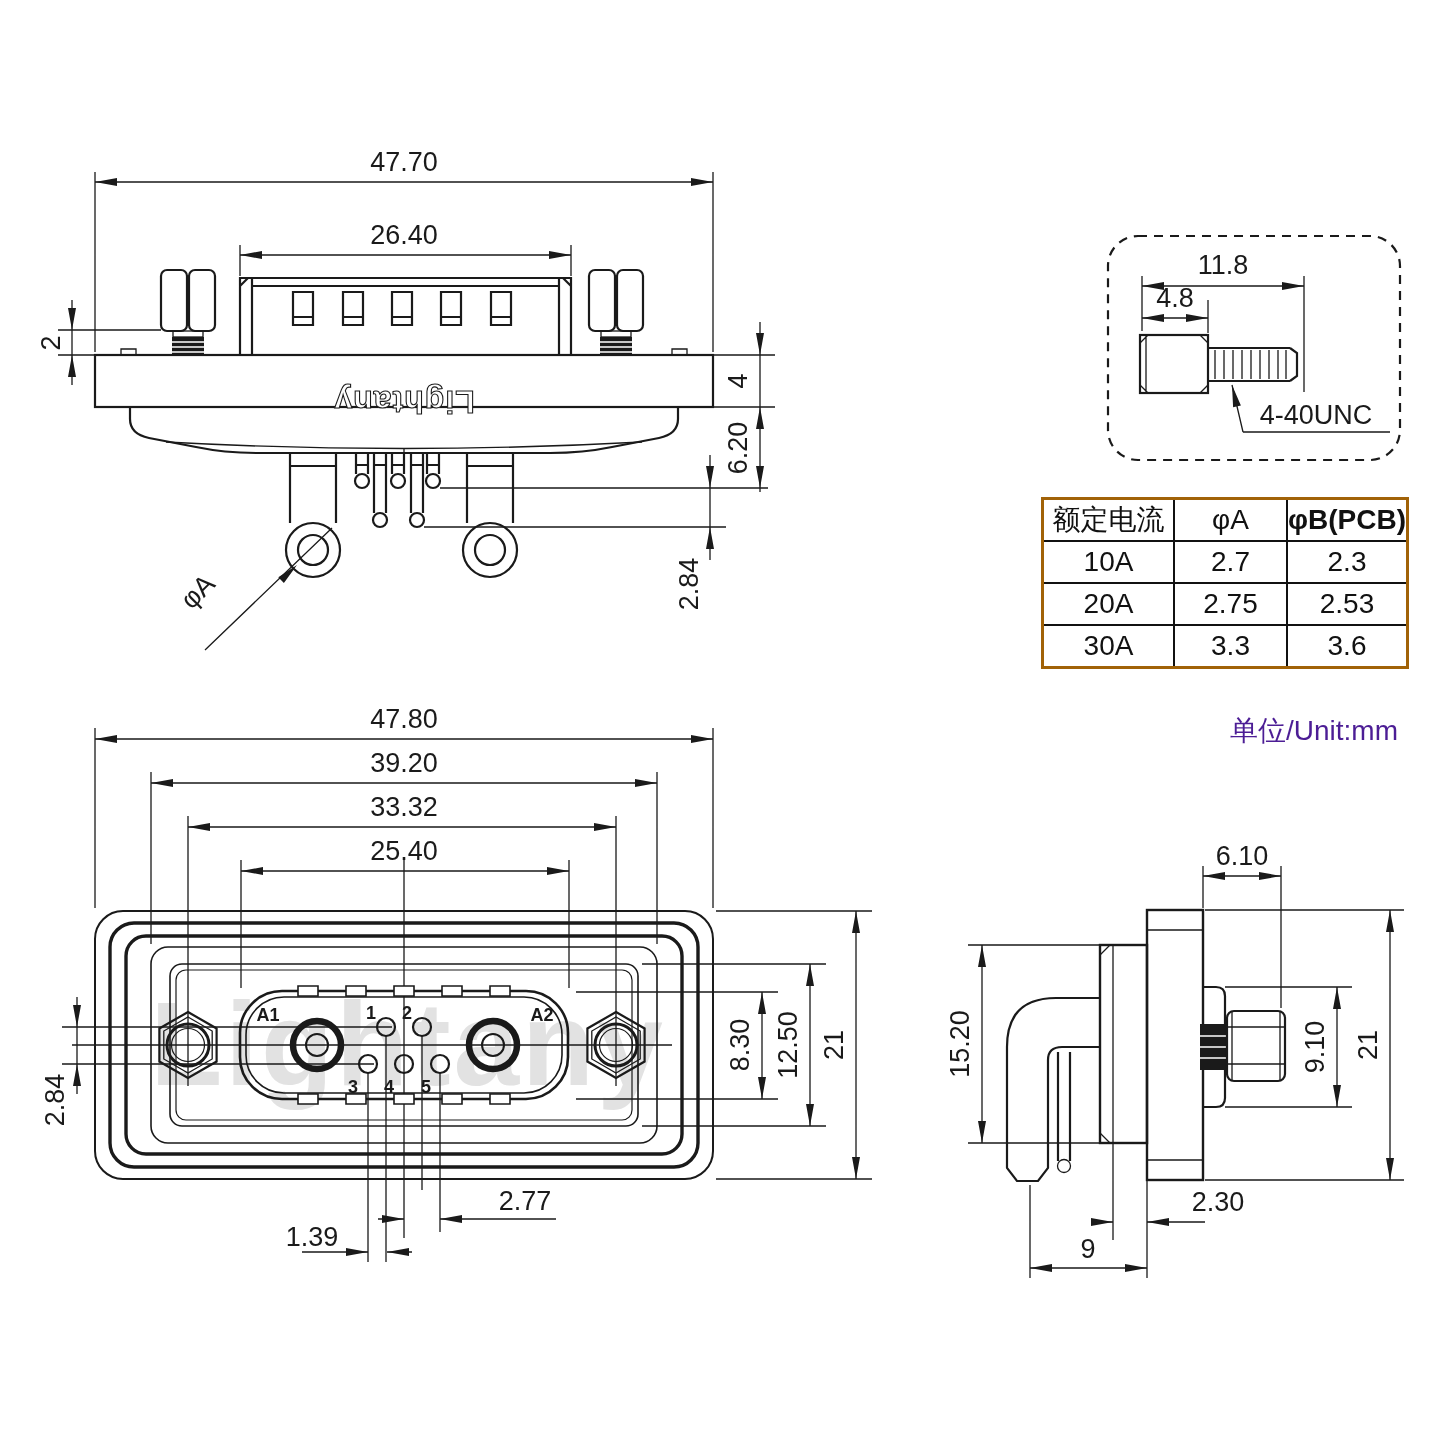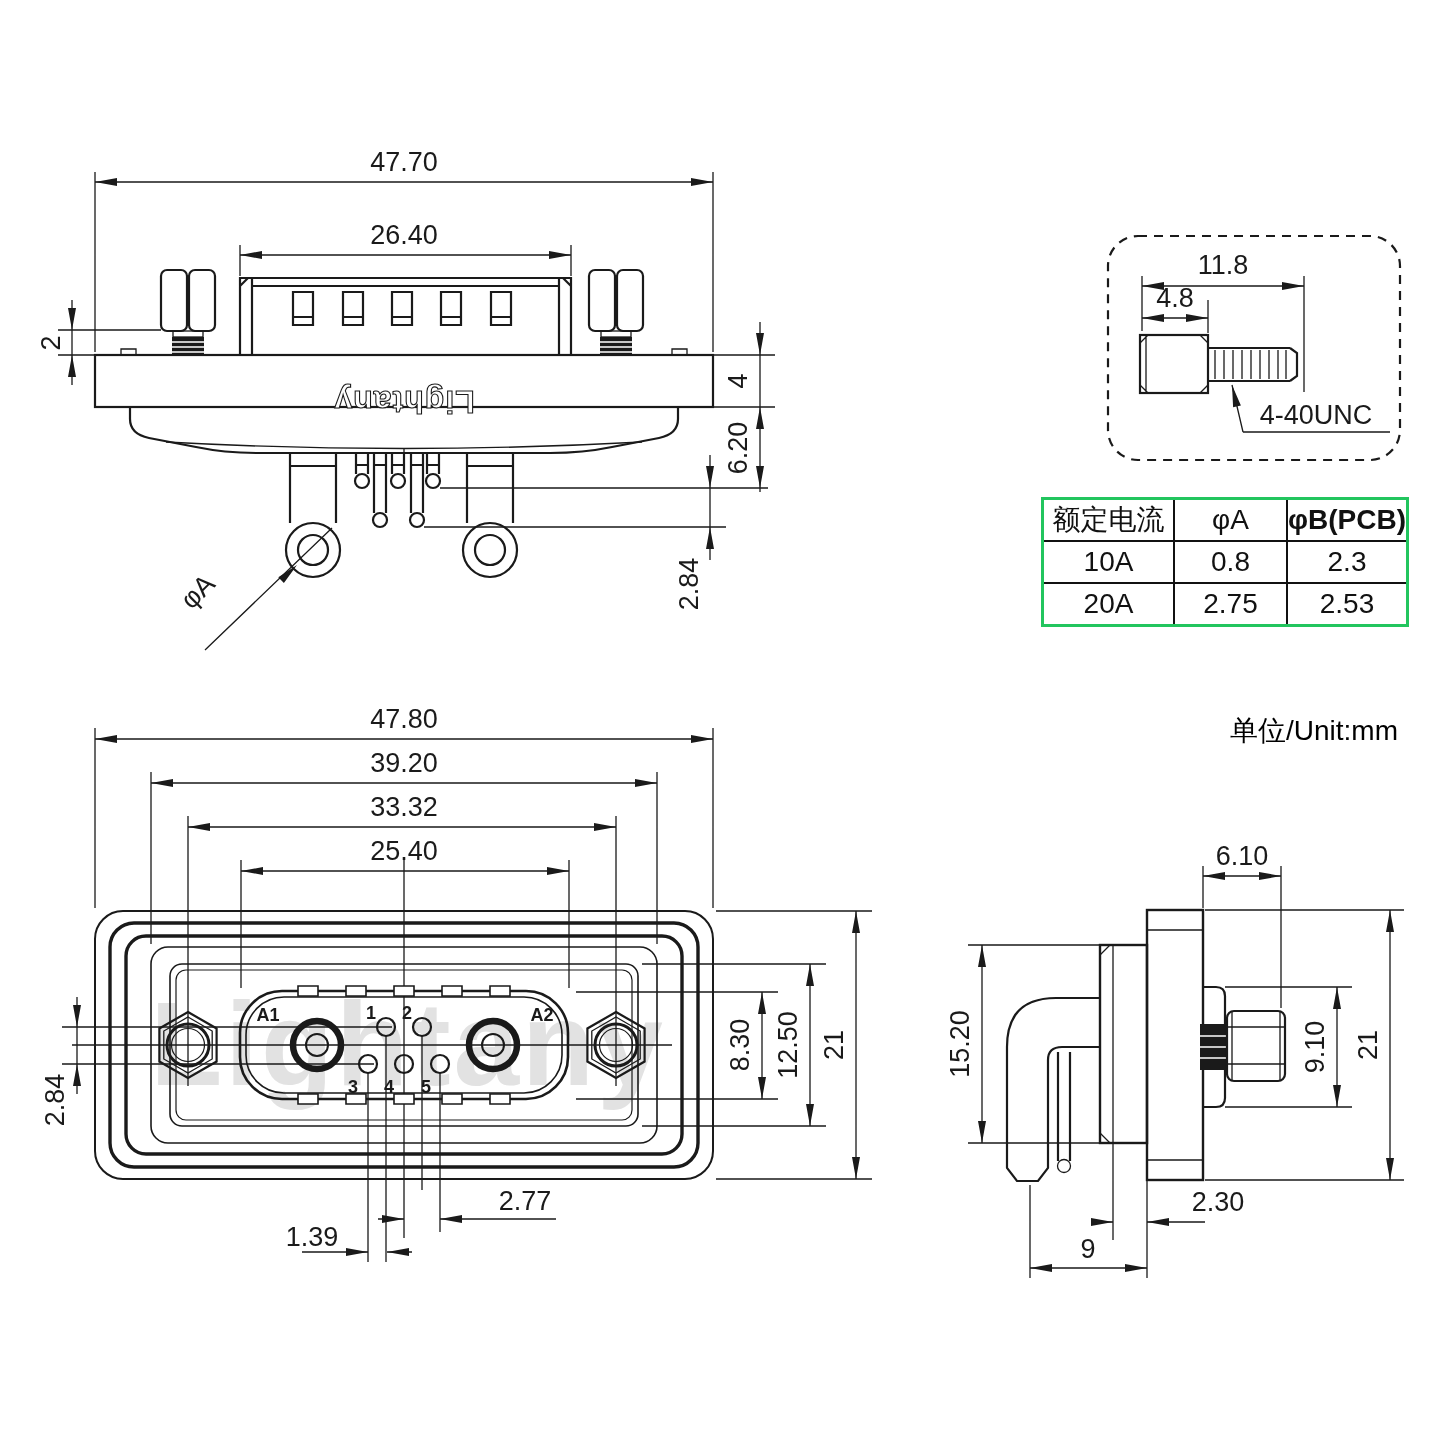--- a/index.html
+++ b/index.html
@@ -12,24 +12,24 @@
   .arr{fill:#1a1a1a;stroke:none;}
   text{fill:#1a1a1a;font-family:"Liberation Sans", sans-serif;}
   .dimtxt{font-size:27px;}
   .pintxt{font-size:18px;font-weight:700;}
   .logo{font-size:32px;font-weight:700;fill:#ffffff;stroke:#1a1a1a;stroke-width:1.1;letter-spacing:1px;}
   .wmark{font-size:118px;font-weight:700;fill:#e2e2e2;letter-spacing:3px;}
   #spec-table{position:absolute;left:1041px;top:497px;border-collapse:collapse;
               background:#fff;}
   #spec-table td,#spec-table th{border:2px solid #111;font-weight:400;font-size:28px;
               text-align:center;padding:0;height:40px;color:#111;}
-  #spec-table{border:3px solid #22c55e;}
+  #spec-table{border:3px solid #a16207;}
   #spec-table .c1{width:129px;} #spec-table .c2{width:111px;} #spec-table .c3{width:111px;font-weight:bold;}
   #unit-note{position:absolute;left:1150px;top:712px;width:248px;text-align:right;
-             font-size:28px;color:#000000;}
+             font-size:28px;color:#4c1d95;}
 </style>
 </head>
 <body>
 
 <div id="canvas">
 <svg width="1440" height="1440" viewBox="0 0 1440 1440">
 
   <g>
 
     <path class="ln thin" d="
@@ -283,24 +283,29 @@
 
 <table id="spec-table">
   <tbody>
     <tr>
       <th class="c1">额定电流</th>
       <th class="c2">φA</th>
       <th class="c3">φB(PCB)</th>
     </tr>
     <tr>
       <td>10A</td>
-      <td>0.8</td>
+      <td>2.7</td>
       <td>2.3</td>
     </tr>
     <tr>
       <td>20A</td>
       <td>2.75</td>
       <td>2.53</td>
     </tr>
+    <tr>
+      <td>30A</td>
+      <td>3.3</td>
+      <td>3.6</td>
+    </tr>
   </tbody>
 </table>
 <div id="unit-note">单位/Unit:mm</div>
 </div>
 
 </body></html>

